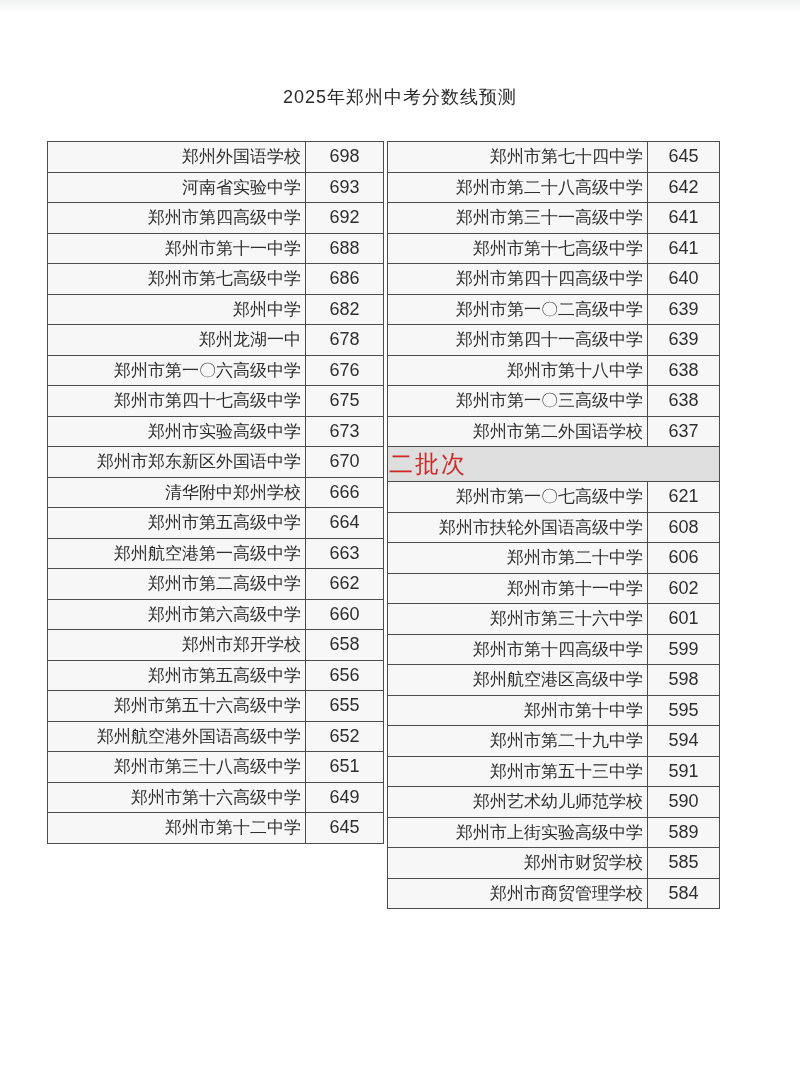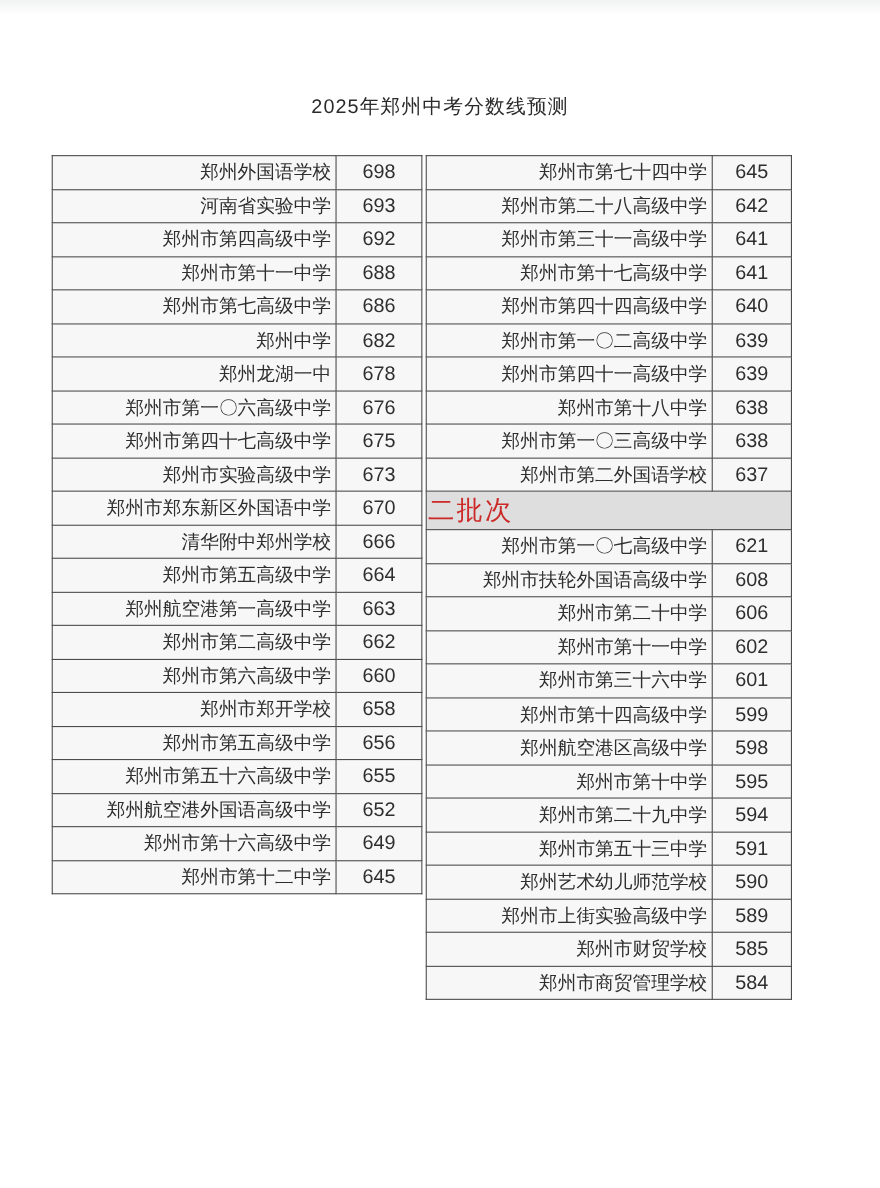--- a/index.html
+++ b/index.html
@@ -148,20 +148,24 @@
         </tr>
         <tr>
           <td class="cell-name">郑州市第五十六高级中学</td>
           <td class="cell-score">655</td>
         </tr>
         <tr>
           <td class="cell-name">郑州航空港外国语高级中学</td>
           <td class="cell-score">652</td>
         </tr>
         <tr>
+          <td class="cell-name">郑州市第三十八高级中学</td>
+          <td class="cell-score">651</td>
+        </tr>
+        <tr>
           <td class="cell-name">郑州市第十六高级中学</td>
           <td class="cell-score">649</td>
         </tr>
         <tr>
           <td class="cell-name">郑州市第十二中学</td>
           <td class="cell-score">645</td>
         </tr>
       </tbody>
   </table>
   <table class="score-table right-table">

